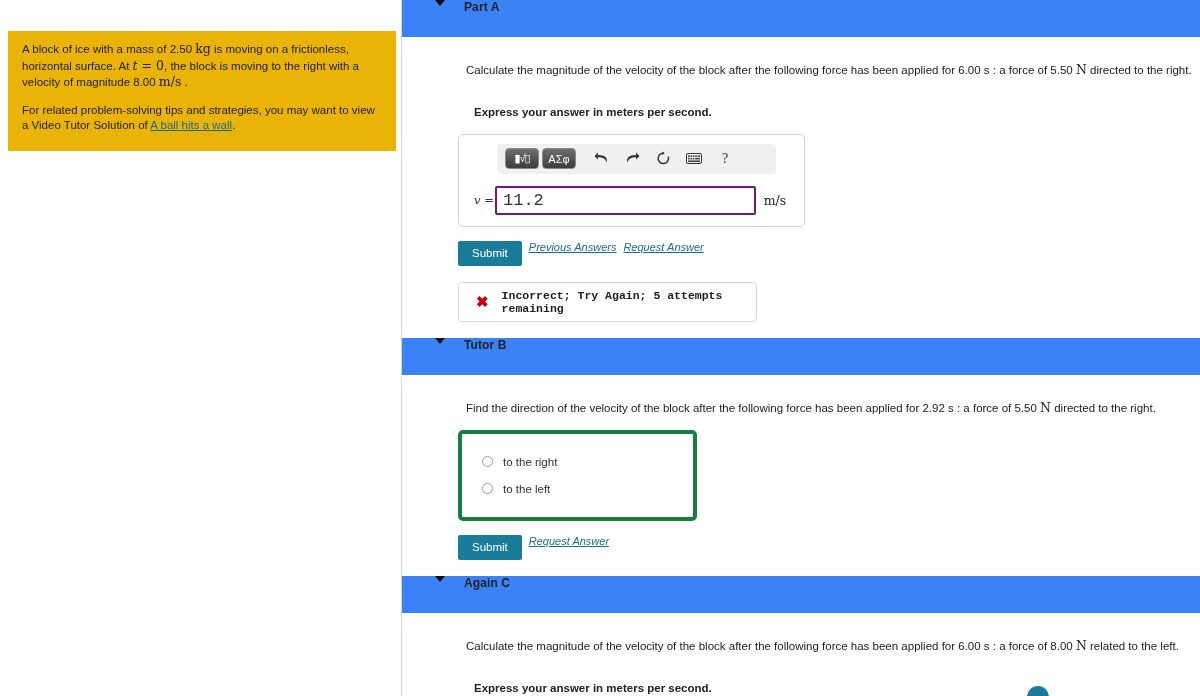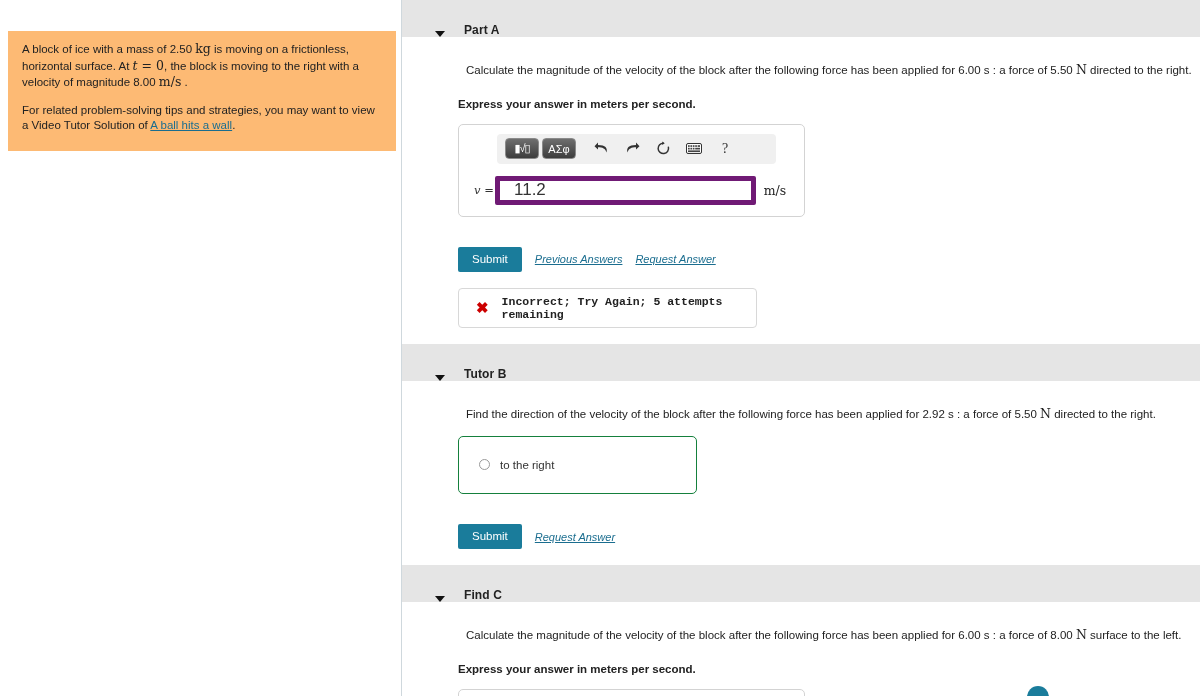--- a/index.html
+++ b/index.html
@@ -18,21 +18,21 @@
     min-width: 402px;
     height: 696px;
     background: #ffffff;
     border-right: 1px solid #cfd8dd;
     position: relative;
   }
   .problem-box {
     position: absolute;
     left: 8px; top: 31px;
     width: 388px;
-    background: #fdba74;
+    background: #eab308;
     padding: 10px 14px 14px 14px;
   }
   .problem-box p {
     margin: 0 0 12px 0;
     font-size: 11.5px;
     line-height: 1.32;
     color: #222222;
   }
   .problem-box p:last-child { margin-bottom: 4px; }
   .mq { font-family: "DejaVu Serif", "Liberation Serif", serif; font-size: 12.5px; }
@@ -47,24 +47,24 @@
   
   .right-panel {
     flex: 1;
     height: 696px;
     background: #ffffff;
     position: relative;
     overflow: hidden;
   }
 
   .part-header {
-    background: #e5e5e5;
+    background: #3b82f6;
     height: 37px;
     display: flex;
-    align-items: flex-end;
+    align-items: flex-start;
     padding-left: 33px;
   }
   .caret {
     width: 0; height: 0;
     border-left: 5px solid transparent;
     border-right: 5px solid transparent;
     border-top: 6px solid #111111;
     margin-right: 19px;
     cursor: pointer;
   }
@@ -81,21 +81,21 @@
     font-size: 11.5px;
     color: #222222;
     margin: 8px;
     padding-top: 16px;
     line-height: 1.4;
   }
   .qinstr {
     font-size: 11.5px;
     font-weight: bold;
     color: #222222;
-    margin: 0;
+    margin: 16px;
     padding-top: 11px;
   }
 
   
   .answer-box {
     margin-top: 14px;
     width: 347px;
     border: 1px solid #d3d3d3;
     border-radius: 5px;
     background: #ffffff;
@@ -155,43 +155,42 @@
     text-align: left;
     font-family: "DejaVu Serif", "Liberation Serif", serif;
     font-style: italic;
     font-size: 11.5px;
     color: #333333;
     padding-left: 5px;
   }
   .ans-input {
     flex: 1;
     height: 29px;
-    border: 5px solid #701a75;
+    border: 2px solid #701a75;
     border-radius: 2px;
     background: #ffffff;
-    font-family: Liberation Sans, sans-serif;
+    font-family: Liberation Mono, monospace;
     font-size: 17px;
     color: #333333;
-    padding: 0 14px;
+    padding: 0 6px;
     outline: none;
   }
   .unit-label {
     width: 38px;
     text-align: center;
     font-family: "DejaVu Serif", "Liberation Serif", serif;
     font-size: 12.5px;
     color: #222222;
   }
 
   
   .submit-row {
     display: flex;
-    align-items: center;
-    margin-top: 30px;
-    gap: 13px;
+    margin-top: 14px;
+    gap: 7px;
   }
   .submit-btn {
     background: #1a7c9b;
     color: #ffffff;
     border: none;
     border-radius: 2px;
     font-size: 11.5px;
     font-family: "Liberation Sans", sans-serif;
     padding: 6px 14px 7px 14px;
     cursor: pointer;
@@ -227,21 +226,21 @@
     font-size: 11.5px;
     font-weight: bold;
     color: #222222;
     font-family: Liberation Mono, monospace;
   }
 
   
   .radio-group {
     margin-top: 14px;
     width: 239px;
-    border: 1px solid #15803d;
+    border: 4px solid #15803d;
     border-radius: 5px;
     background: #ffffff;
     padding: 14px 0 15px 0;
   }
   .radio-row {
     display: flex;
     align-items: center;
     padding: 0 0 0 20px;
     height: 27px;
     cursor: pointer;
@@ -358,35 +357,39 @@
       <span class="part-title">Tutor B</span>
     </div>
     <div class="part-body">
       <p class="qtext"><span>Find the direction of the velocity of the block after the following force has been applied for 2.92 s : a force of 5.50 </span><span class="mq-up">N</span><span> directed to the right.</span></p>
 
       <div class="radio-group">
         <div class="radio-row">
           <span class="radio-dot"></span>
           <span class="radio-label">to the right</span>
         </div>
+        <div class="radio-row">
+          <span class="radio-dot"></span>
+          <span class="radio-label">to the left</span>
+        </div>
       </div>
 
       <div class="submit-row">
         <button class="submit-btn">Submit</button>
         <a class="alink" href="#">Request Answer</a>
       </div>
       <div class="section-spacer-a"></div>
     </div>
 
     <div class="part-header">
       <div class="caret"></div>
-      <span class="part-title">Find C</span>
+      <span class="part-title">Again C</span>
     </div>
     <div class="part-body">
-      <p class="qtext"><span>Calculate the magnitude of the velocity of the block after the following force has been applied for 6.00 s : a force of 8.00 </span><span class="mq-up">N</span><span> surface to the left.</span></p>
+      <p class="qtext"><span>Calculate the magnitude of the velocity of the block after the following force has been applied for 6.00 s : a force of 8.00 </span><span class="mq-up">N</span><span> related to the left.</span></p>
       <p class="qinstr">Express your answer in meters per second.</p>
 
       <div class="answer-box">
         <div class="math-toolbar">
           <div class="mbtn tpl">▮√▯</div>
           <div class="mbtn">ΑΣφ</div>
           <div class="tool-icon first">
             <svg width="15" height="14" viewBox="0 0 15 14">
                 <path d="M4 3 L4 0.5 L0.5 4.2 L4 7.6 L4 5.2 C8.5 5.2 11.5 6.5 12.5 10.5 C13.8 6 11.5 3 4 3 Z" fill="#333333"></path>
               </svg>

